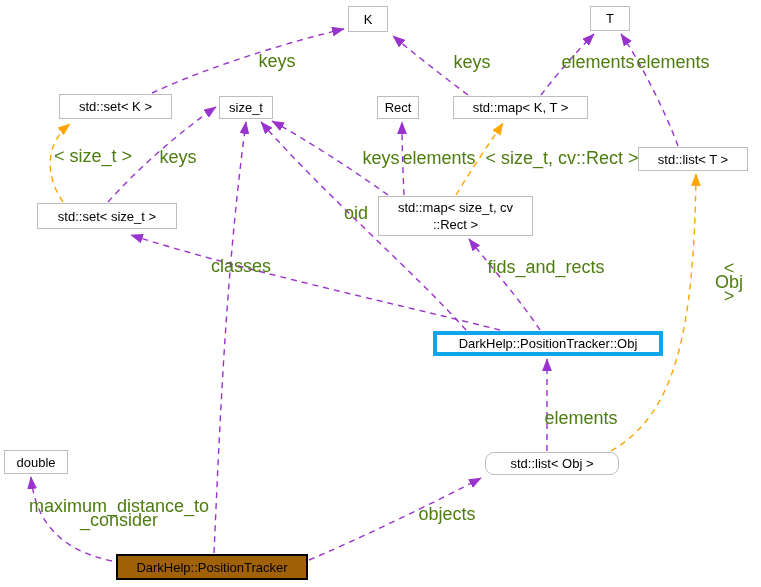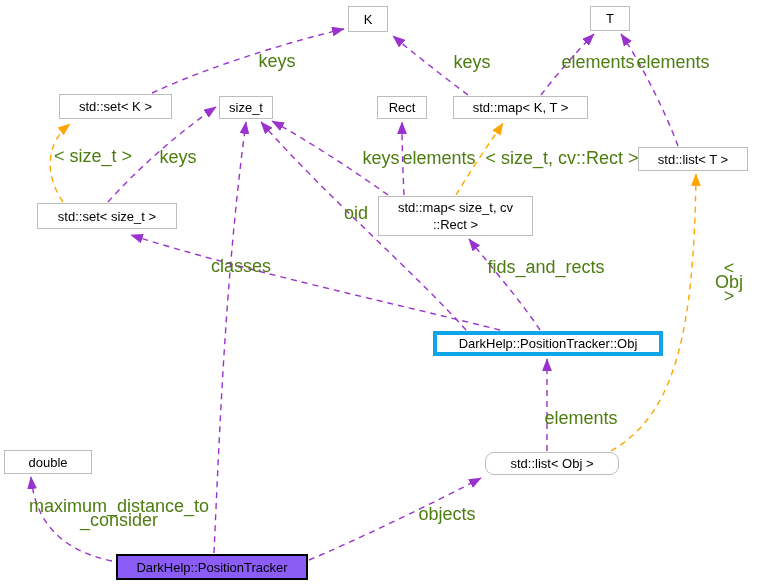--- a/index.html
+++ b/index.html
@@ -29,21 +29,21 @@
     justify-content:center;
     text-align:center;
     white-space:pre-line;
     z-index:2;
   }
   .node-linked{
     border:4px solid #0ea5e9;
   }
   .node-main{
     border:2px solid #000000;
-    background:#8b5cf6;
+    background:#a16207;
   }
   .edge-label{
     position:absolute;
     transform:translateX(-50%);
     color:#4d7c0f;
     font-size:18px;
     line-height:14px;
     text-align:center;
     white-space:pre-line;
     z-index:3;
@@ -77,29 +77,29 @@
       <path d="M547,451 C547,420 547,390 547,359" class="edge" stroke="#9a32cd" marker-end="url(#arrow-purple)"></path>
       <path d="M611,451 C676,414 694,330 696,174" class="edge" stroke="#ffa500" marker-end="url(#arrow-orange)"></path>
       <path d="M112,561 C70,552 36,530 31,477" class="edge" stroke="#9a32cd" marker-end="url(#arrow-purple)"></path>
       <path d="M214,553 C220,420 226,270 246,122" class="edge" stroke="#9a32cd" marker-end="url(#arrow-purple)"></path>
       <path d="M309,560 C350,543 438,501 481,478" class="edge" stroke="#9a32cd" marker-end="url(#arrow-purple)"></path>
     </svg>
 <div class="node" style="left: 348px; top: 6px; width: 40px; height: 26px;">K</div>
     <div class="node" style="left: 590px; top: 6px; width: 40px; height: 25px;">T</div>
     <div class="node" style="left: 59px; top: 94px; width: 113px; height: 25px;">std::set&lt; K &gt;</div>
     <div class="node" style="left: 219px; top: 96px; width: 54px; height: 23px;">size_t</div>
-    <div class="node" style="left: 377px; top: 96px; width: 50px; height: 23px;">Rect</div>
+    <div class="node" style="left: 377px; top: 96px; width: 42px; height: 23px;">Rect</div>
     <div class="node" style="left: 453px; top: 96px; width: 135px; height: 23px;">std::map&lt; K, T &gt;</div>
     <div class="node" style="left: 638px; top: 147px; width: 110px; height: 24px;">std::list&lt; T &gt;</div>
     <div class="node" style="left: 378px; top: 196px; width: 155px; height: 40px;">std::map&lt; size_t, cv
 ::Rect &gt;</div>
     <div class="node" style="left: 37px; top: 203px; width: 140px; height: 26px;">std::set&lt; size_t &gt;</div>
     <div class="node node-linked" style="left: 433px; top: 331px; width: 230px; height: 25px;">DarkHelp::PositionTracker::Obj</div>
     <div class="node" style="left: 485px; top: 452px; width: 134px; height: 23px; border-radius: 9px;">std::list&lt; Obj &gt;</div>
-    <div class="node" style="left: 4px; top: 450px; width: 88px; height: 24px;">double</div>
+    <div class="node" style="left: 4px; top: 450px; width: 64px; height: 24px;">double</div>
     <div class="node node-main" style="left: 116px; top: 554px; width: 192px; height: 26px;">DarkHelp::PositionTracker</div>
     <div class="edge-label" style="left: 277px; top: 54px;">keys</div>
     <div class="edge-label" style="left: 472px; top: 55px;">keys</div>
     <div class="edge-label" style="left: 598px; top: 55px;">elements</div>
     <div class="edge-label" style="left: 673px; top: 55px;">elements</div>
     <div class="edge-label" style="left: 93px; top: 149px;">&lt; size_t &gt;</div>
     <div class="edge-label" style="left: 178px; top: 150px;">keys</div>
     <div class="edge-label" style="left: 381px; top: 151px;">keys</div>
     <div class="edge-label" style="left: 439px; top: 151px;">elements</div>
     <div class="edge-label" style="left: 562px; top: 151px;">&lt; size_t, cv::Rect &gt;</div>

